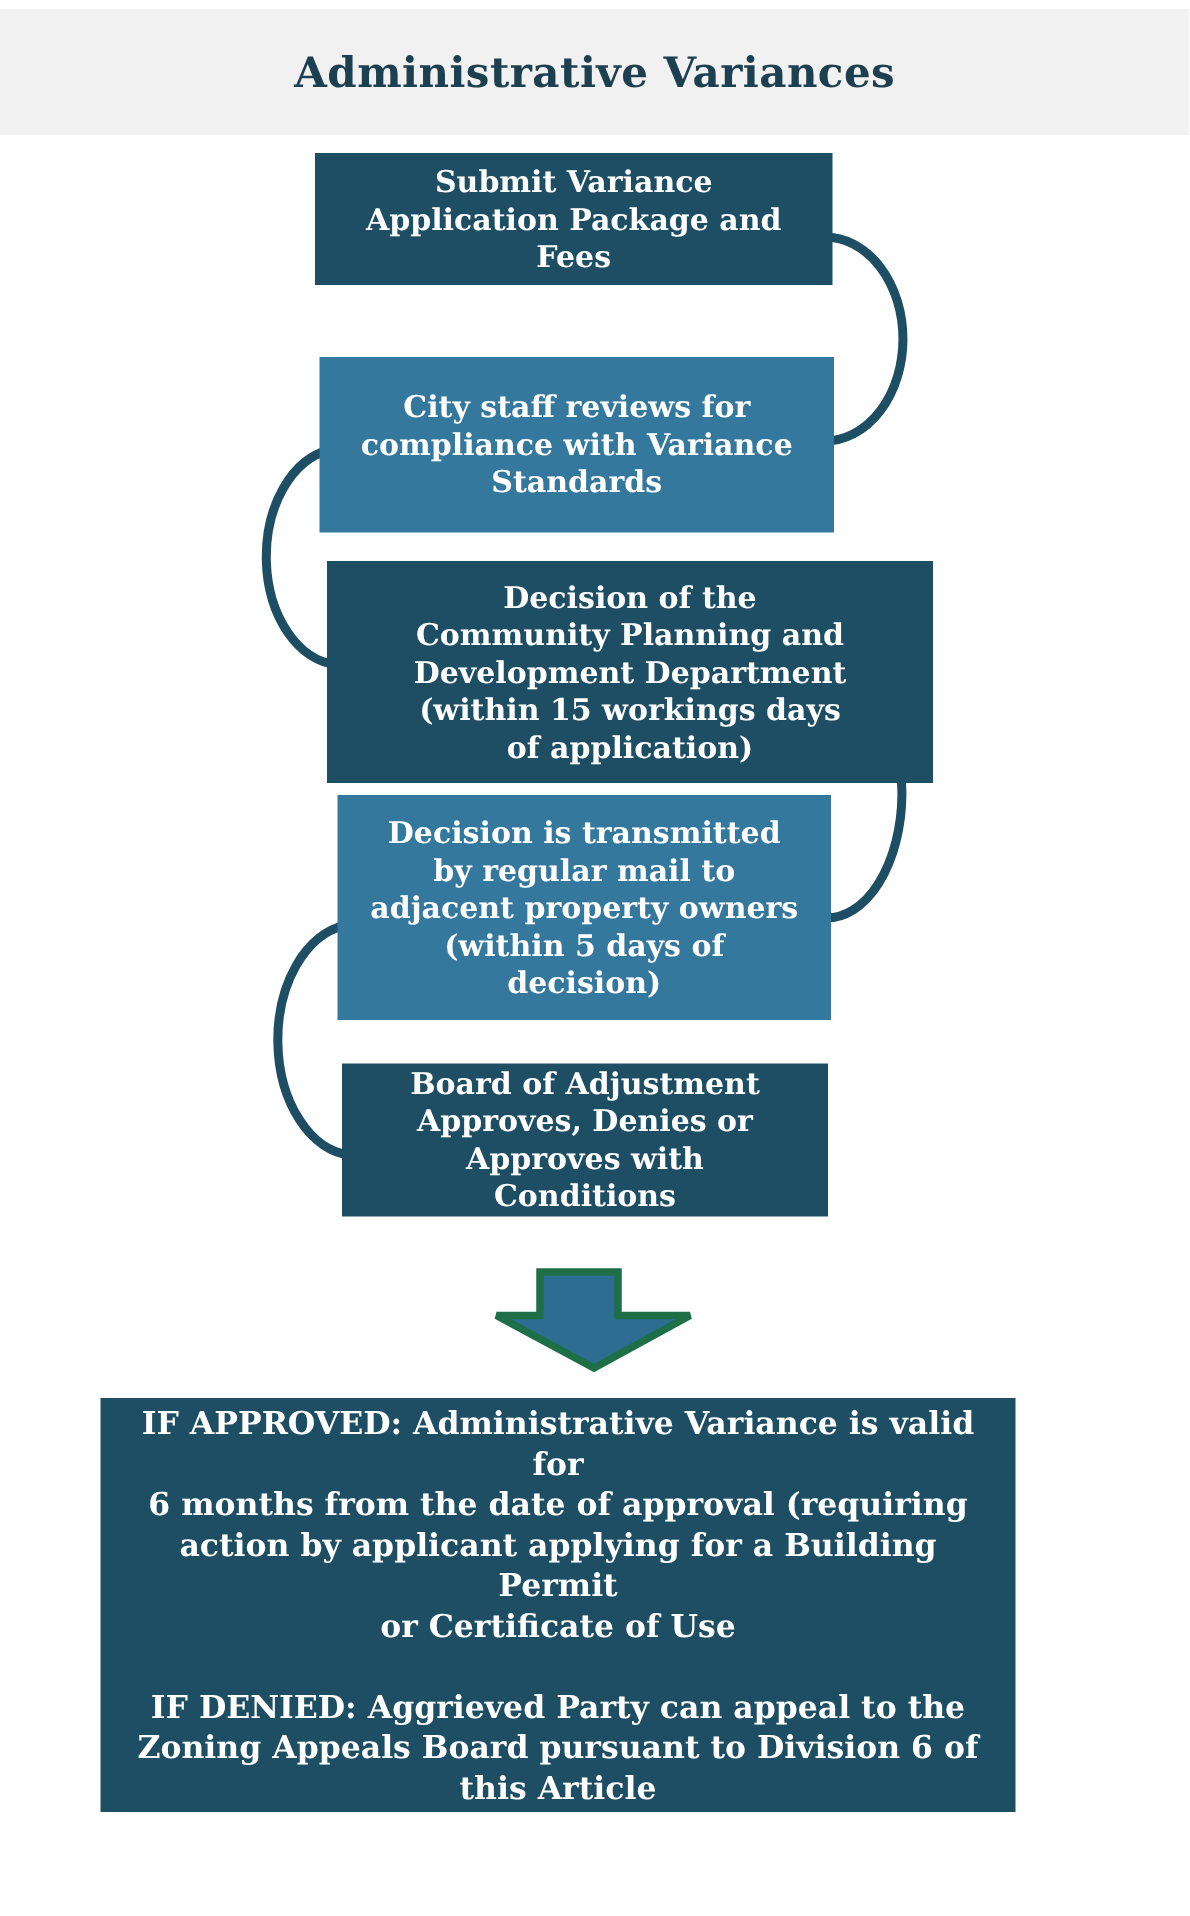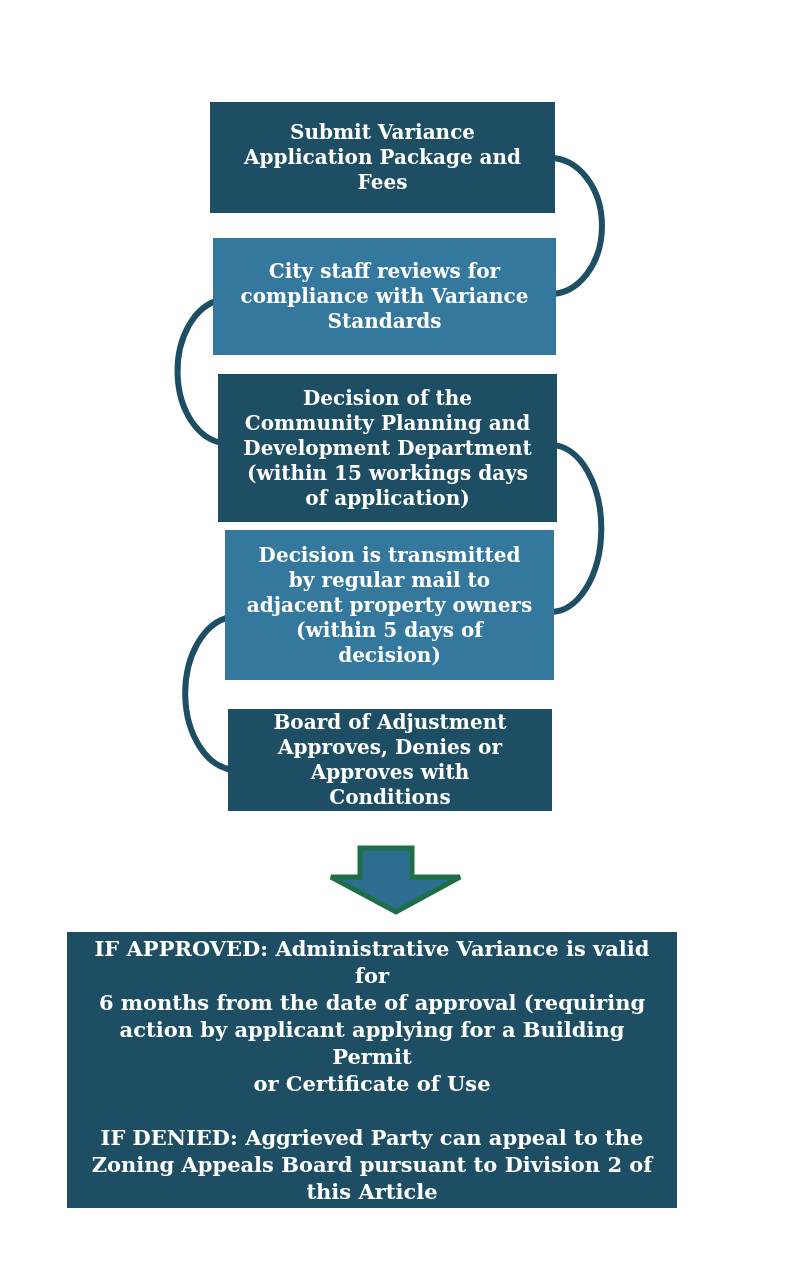--- a/index.html
+++ b/index.html
@@ -41,43 +41,46 @@
     position:absolute;z-index:1;
     display:flex;align-items:center;justify-content:center;
     text-align:center;
     color:var(--box-text);
     font-weight:bold;font-size:20px;line-height:25px;
     white-space:pre-line;
     padding:6px 10px;
   }
   .flow-box.dark{background:var(--dark-box);}
   .flow-box.light{background:var(--light-box);}
-  #step1{left:210px;top:102px;width:345px;height:111px;}
+  #step1{left:210px;top:102px;width:345px;height:88px;}
   #step2{left:213px;top:238px;width:343px;height:117px;}
-  #step3{left:218px;top:374px;width:339px;height:148px;}
+  #step3{left:218px;top:374px;width:404px;height:148px;}
   #step4{left:225px;top:530px;width:329px;height:150px;}
   #step5{left:228px;top:709px;width:324px;height:102px;}
   .outcome-box{
     position:absolute;z-index:1;
     left:67px;top:932px;width:610px;height:276px;
     background:var(--dark-box);
     color:var(--box-text);
     display:flex;flex-direction:column;align-items:center;justify-content:center;
     gap:27px;
     text-align:center;
     font-weight:bold;font-size:21px;line-height:27px;
     white-space:pre-line;
     padding:10px 14px;
   }
 </style>
 </head>
 <body>
 
 <div class="page">
 
+  <div class="banner">
+    <h1>Administrative Variances</h1>
+  </div>
 
   <svg class="flow-lines" viewBox="0 0 793 1277" xmlns="http://www.w3.org/2000/svg">
     <path class="connector" d="M 550 158 A 52 68 0 0 1 550 294"></path>
     <path class="connector" d="M 220 300 A 50 72 0 0 0 224 443"></path>
     <path class="connector" d="M 552 445 A 50 83 0 0 1 550 612"></path>
     <path class="connector" d="M 230 617 A 52 77 0 0 0 233 770"></path>
     <polygon class="big-arrow" points="360,848 412,848 412,877 460,877 396,912 331,877 360,877"></polygon>
   </svg>
 
   <div class="flow-box dark" id="step1">
@@ -114,17 +117,17 @@
 Approves with
 Conditions</span>
   </div>
 
   <div class="outcome-box">
     <p>IF APPROVED: Administrative Variance is valid for
 6 months from the date of approval (requiring
 action by applicant applying for a Building Permit
 or Certificate of Use</p>
     <p>IF DENIED: Aggrieved Party can appeal to the
-Zoning Appeals Board pursuant to Division 2 of
+Zoning Appeals Board pursuant to Division 6 of
 this Article</p>
   </div>
 
 </div>
 
 </body></html>

